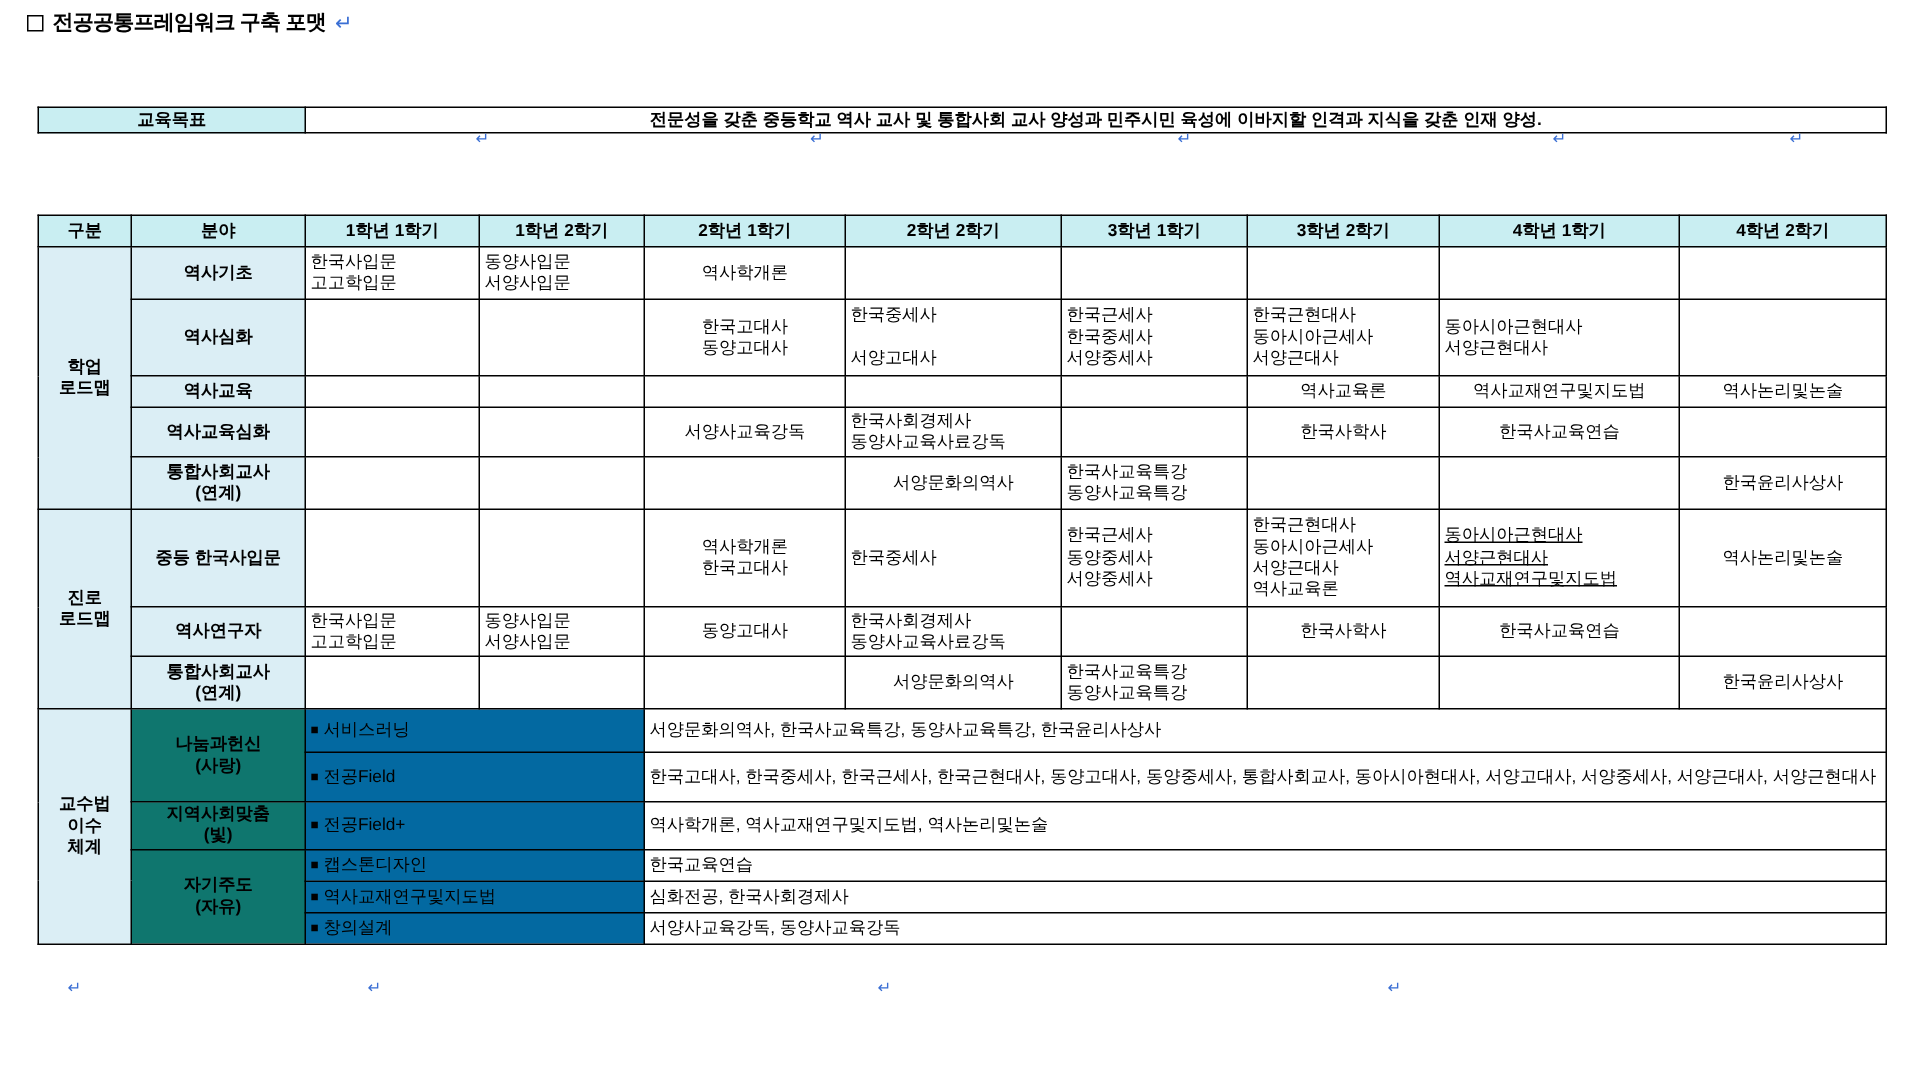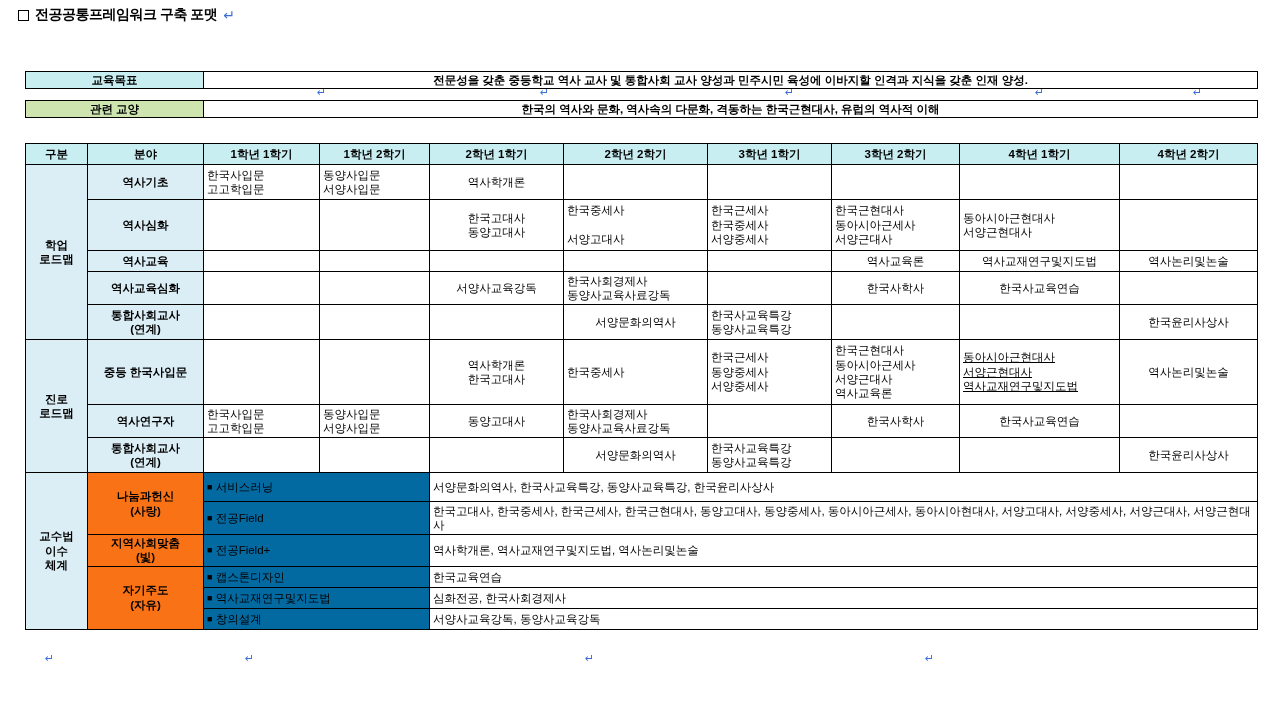--- a/index.html
+++ b/index.html
@@ -19,21 +19,21 @@
   td{border:1px solid #000;padding:1px 3px;vertical-align:middle;font-size:11.5px;line-height:1.25;}
   .c{text-align:center;}
   .l{text-align:left;}
   .b{font-weight:bold;}
   .cyan{background:#c9eef2;}
   .cyan2{background:#d3eff3;}
   .green{background:#cfe5b0;}
   .green2{background:#d9e8c0;}
   .lgreen{background:#e2efd4;}
   .blue{background:#dbeef5;margin-top:18px;}
-  .blue2{background:#f97316;}
+  .blue2{background:#0f766e;}
   .paleblue{background:#0369a1;}
   
   #goal-table{position:absolute;left:25px;top:38px;width:1232px;margin-top:33px;}
   #gyoyang-table{position:absolute;left:25px;top:100px;width:1232px;}
   .arrow-row{position:absolute;left:25px;top:86px;width:1232px;height:14px;}
   .arrow-row span{position:absolute;font-size:11px;color:#3b6fd4;}
   
   #main-table{position:absolute;left:25px;top:143px;width:1232px;}
   #main-table td{height:18px;}
   .sq{font-size:9px;vertical-align:middle;}
@@ -75,32 +75,20 @@
     </table>
 
   <div class="arrow-row">
     <span style="left:292px">↵</span>
     <span style="left:515px">↵</span>
     <span style="left:760px">↵</span>
     <span style="left:1010px">↵</span>
     <span style="left:1168px">↵</span>
   </div>
 
-  <table id="gyoyang-table">
-    <colgroup>
-        <col style="width:178px">
-        <col style="width:1054px">
-      </colgroup>
-    <tbody>
-        <tr>
-      <td class="c b green">관련 교양</td>
-      <td class="c b">한국의 역사와 문화, 역사속의 다문화, 격동하는 한국근현대사, 유럽의 역사적 이해</td>
-    </tr>
-  </tbody>
-    </table>
 
   <table id="main-table">
     <colgroup>
       <col style="width:62px">
         <col style="width:116px">
         <col style="width:116px">
         <col style="width:110px">
       <col style="width:134px">
         <col style="width:144px">
         <col style="width:124px">
@@ -247,21 +235,21 @@
       <td class="c b blue" rowspan="6" style="white-space:pre-line">교수법
 이수
 체계</td>
       <td class="c b blue2" rowspan="2" style="white-space:pre-line">나눔과헌신
 (사랑)</td>
       <td class="l paleblue" colspan="2"><span class="sq">■</span> <span>서비스러닝</span></td>
       <td class="l" colspan="6" style="height:26px">서양문화의역사, 한국사교육특강, 동양사교육특강, 한국윤리사상사</td>
     </tr>
     <tr>
       <td class="l paleblue" colspan="2"><span class="sq">■</span> <span>전공Field</span></td>
-      <td class="l" colspan="6" rowspan="1" style="white-space:pre-line;height:30px">한국고대사, 한국중세사, 한국근세사, 한국근현대사, 동양고대사, 동양중세사, 동아시아근세사, 동아시아현대사, 서양고대사, 서양중세사, 서양근대사, 서양근현대사</td>
+      <td class="l" colspan="6" rowspan="1" style="white-space:pre-line;height:30px">한국고대사, 한국중세사, 한국근세사, 한국근현대사, 동양고대사, 동양중세사, 통합사회교사, 동아시아현대사, 서양고대사, 서양중세사, 서양근대사, 서양근현대사</td>
     </tr>
     <tr>
       <td class="c b blue2" style="white-space:pre-line">지역사회맞춤
 (빛)</td>
       <td class="l paleblue" colspan="2"><span class="sq">■</span> <span>전공Field+</span></td>
       <td class="l" colspan="6">역사학개론, 역사교재연구및지도법, 역사논리및논술</td>
     </tr>
     <tr>
       <td class="c b blue2" rowspan="3" style="white-space:pre-line">자기주도
 (자유)</td>

